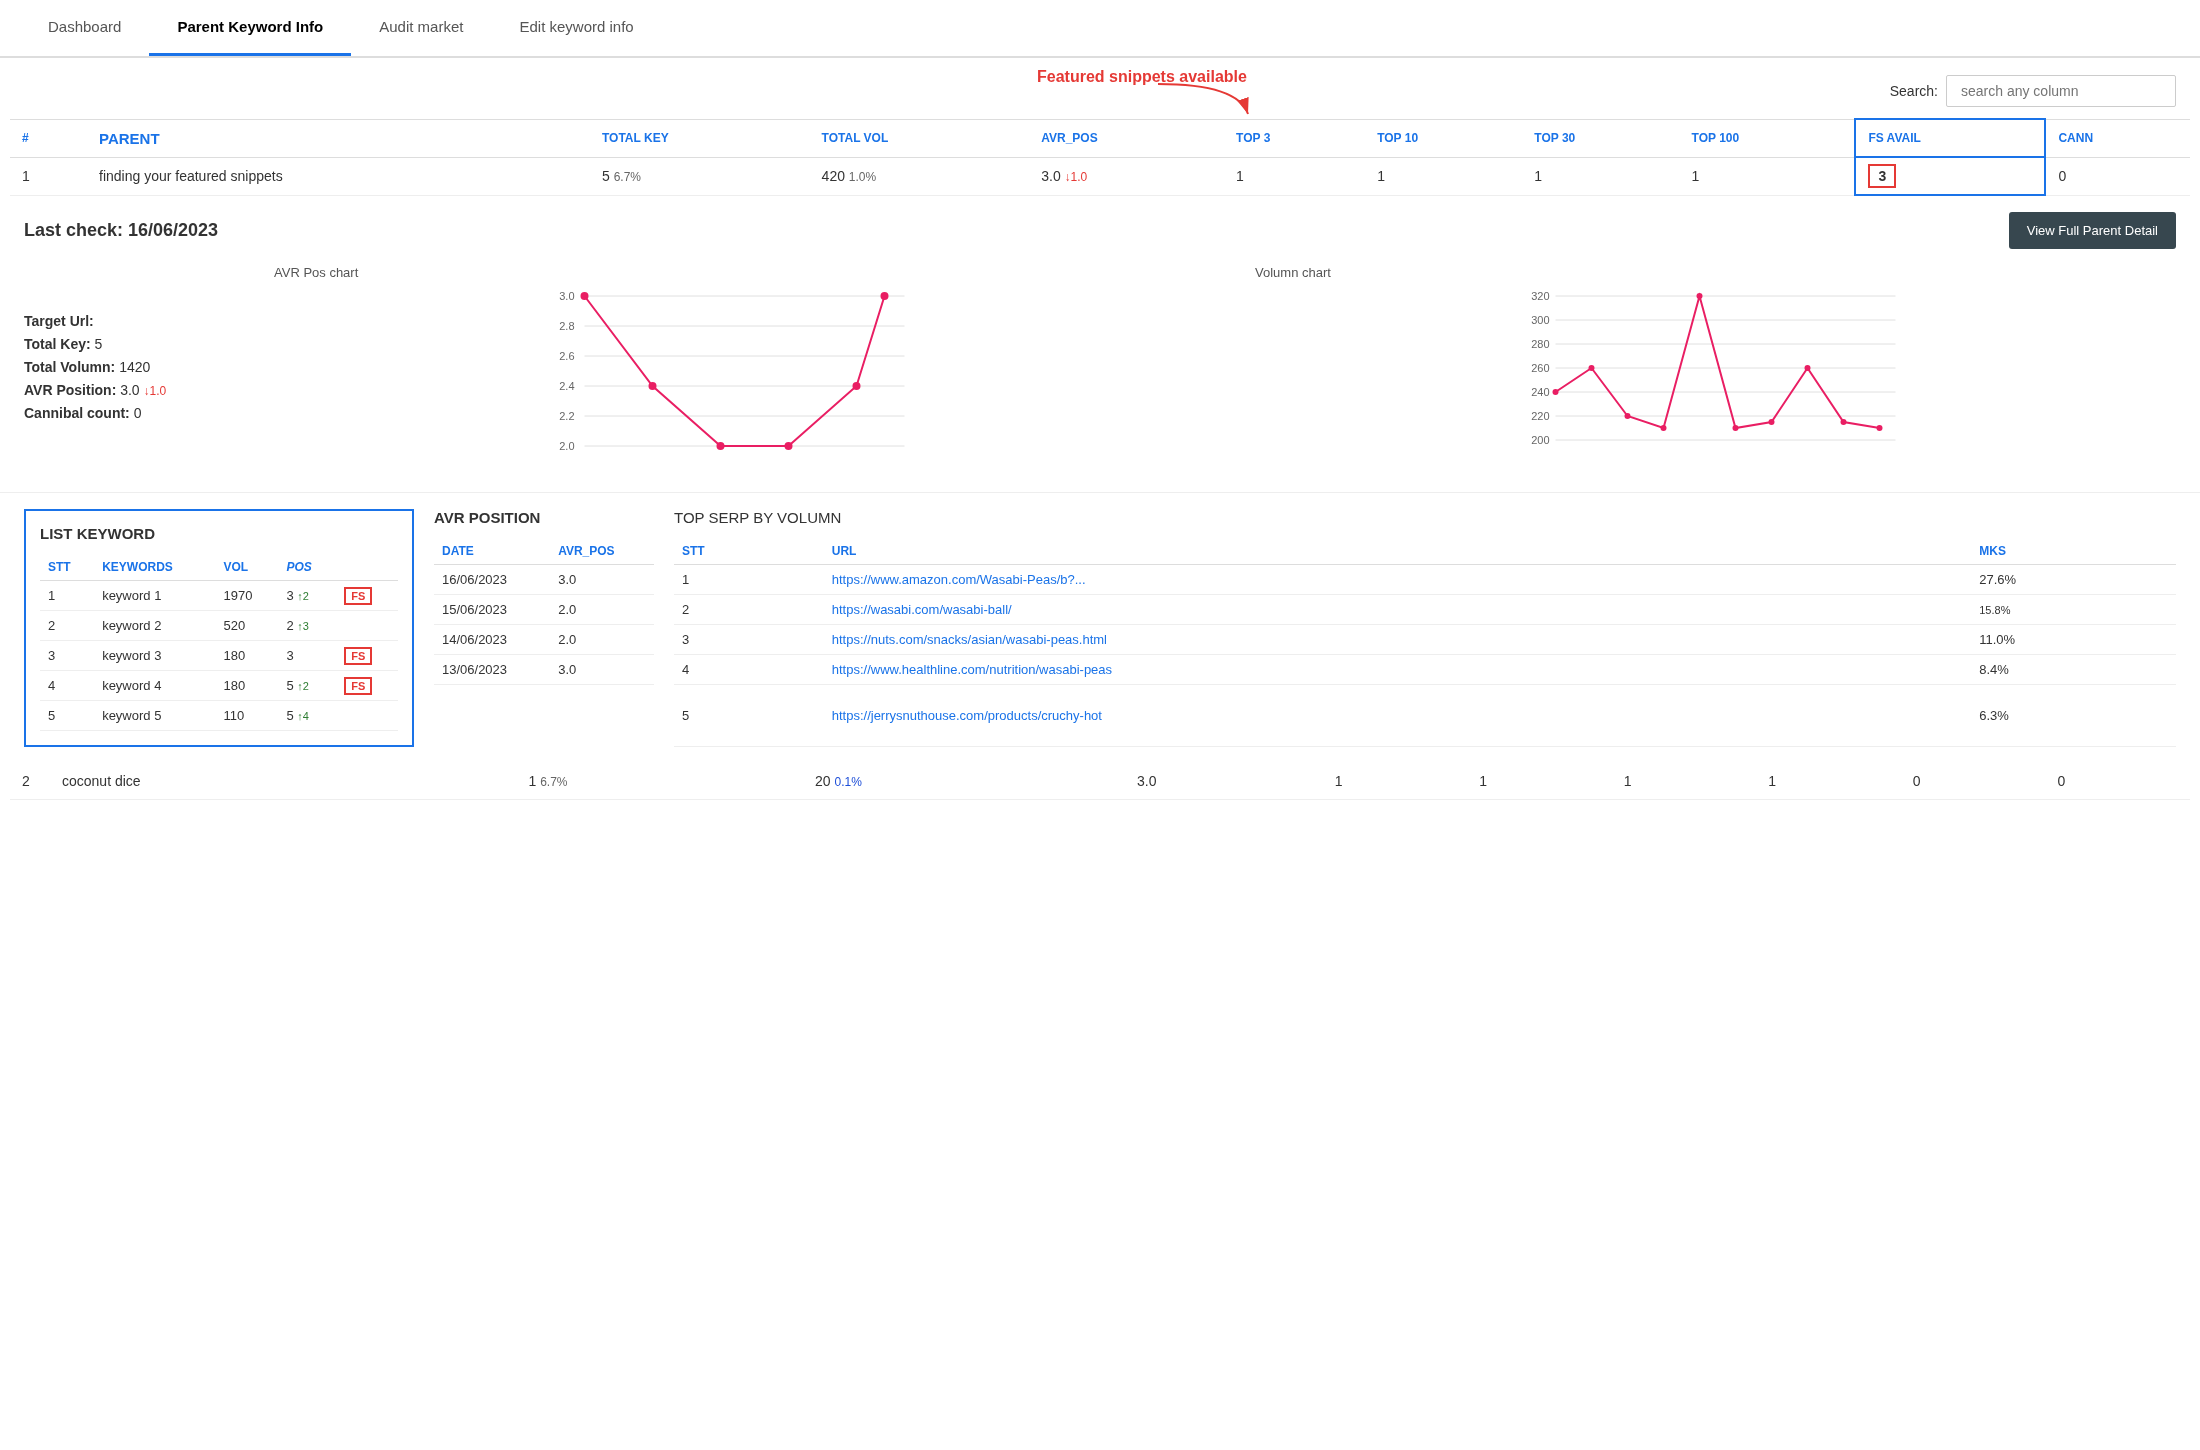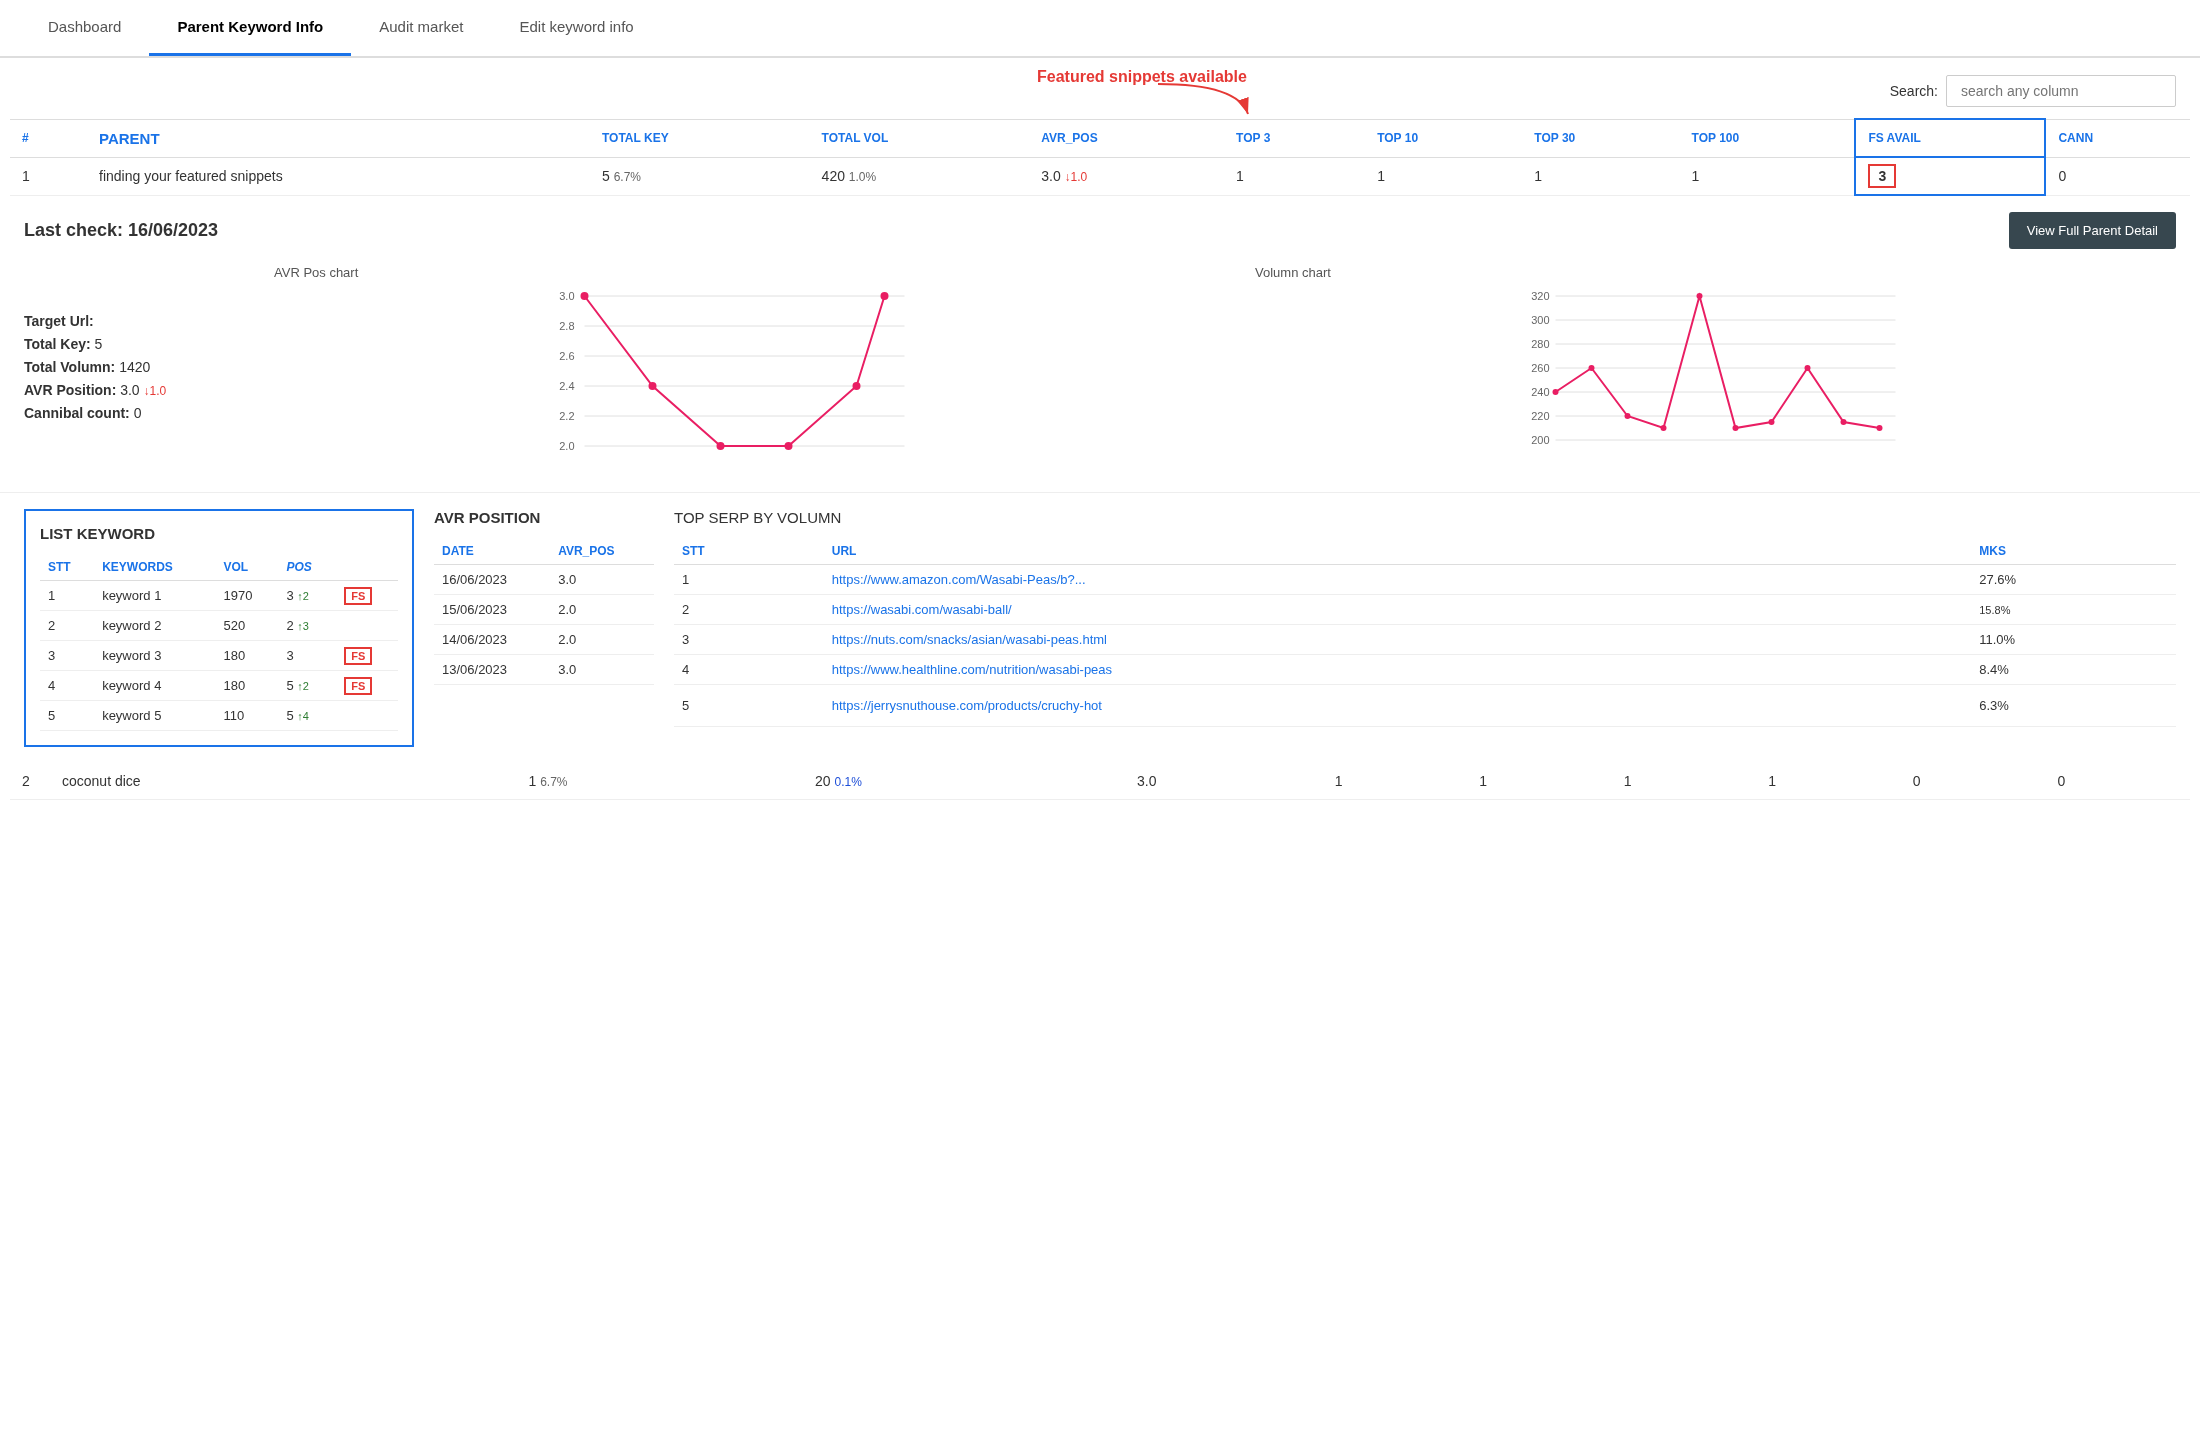--- a/index.html
+++ b/index.html
@@ -281,21 +281,21 @@
           <td style="padding:7px 8px; font-size:13px; border-bottom:1px solid #eee;">11.0%</td>
         </tr>
         <tr>
           <td style="padding:7px 8px; font-size:13px; border-bottom:1px solid #eee;">4</td>
           <td style="padding:7px 8px; font-size:13px; border-bottom:1px solid #eee;"><a href="#" style="color:#1a73e8; text-decoration:none;">https://www.healthline.com/nutrition/wasabi-peas</a></td>
           <td style="padding:7px 8px; font-size:13px; border-bottom:1px solid #eee;">8.4%</td>
         </tr>
         <tr>
           <td style="padding:7px 8px; font-size:13px; border-bottom:1px solid #eee;">5</td>
           <td style="padding:7px 8px; font-size:13px; border-bottom:1px solid #eee;"><a href="#" style="color:#1a73e8; text-decoration:none;">https://jerrysnuthouse.com/products/cruchy-hot</a></td>
-          <td style="padding:13px 8px; font-size:13px; border-bottom:1px solid #eee;">6.3%</td>
+          <td style="padding:23px 8px; font-size:13px; border-bottom:1px solid #eee;">6.3%</td>
         </tr>
       </tbody>
     </table>
   </div>
 </div>
 
 <div style="padding:0 10px;">
   <table style="width:100%; border-collapse:collapse;">
     <tbody>
       <tr style="cursor:pointer;">

